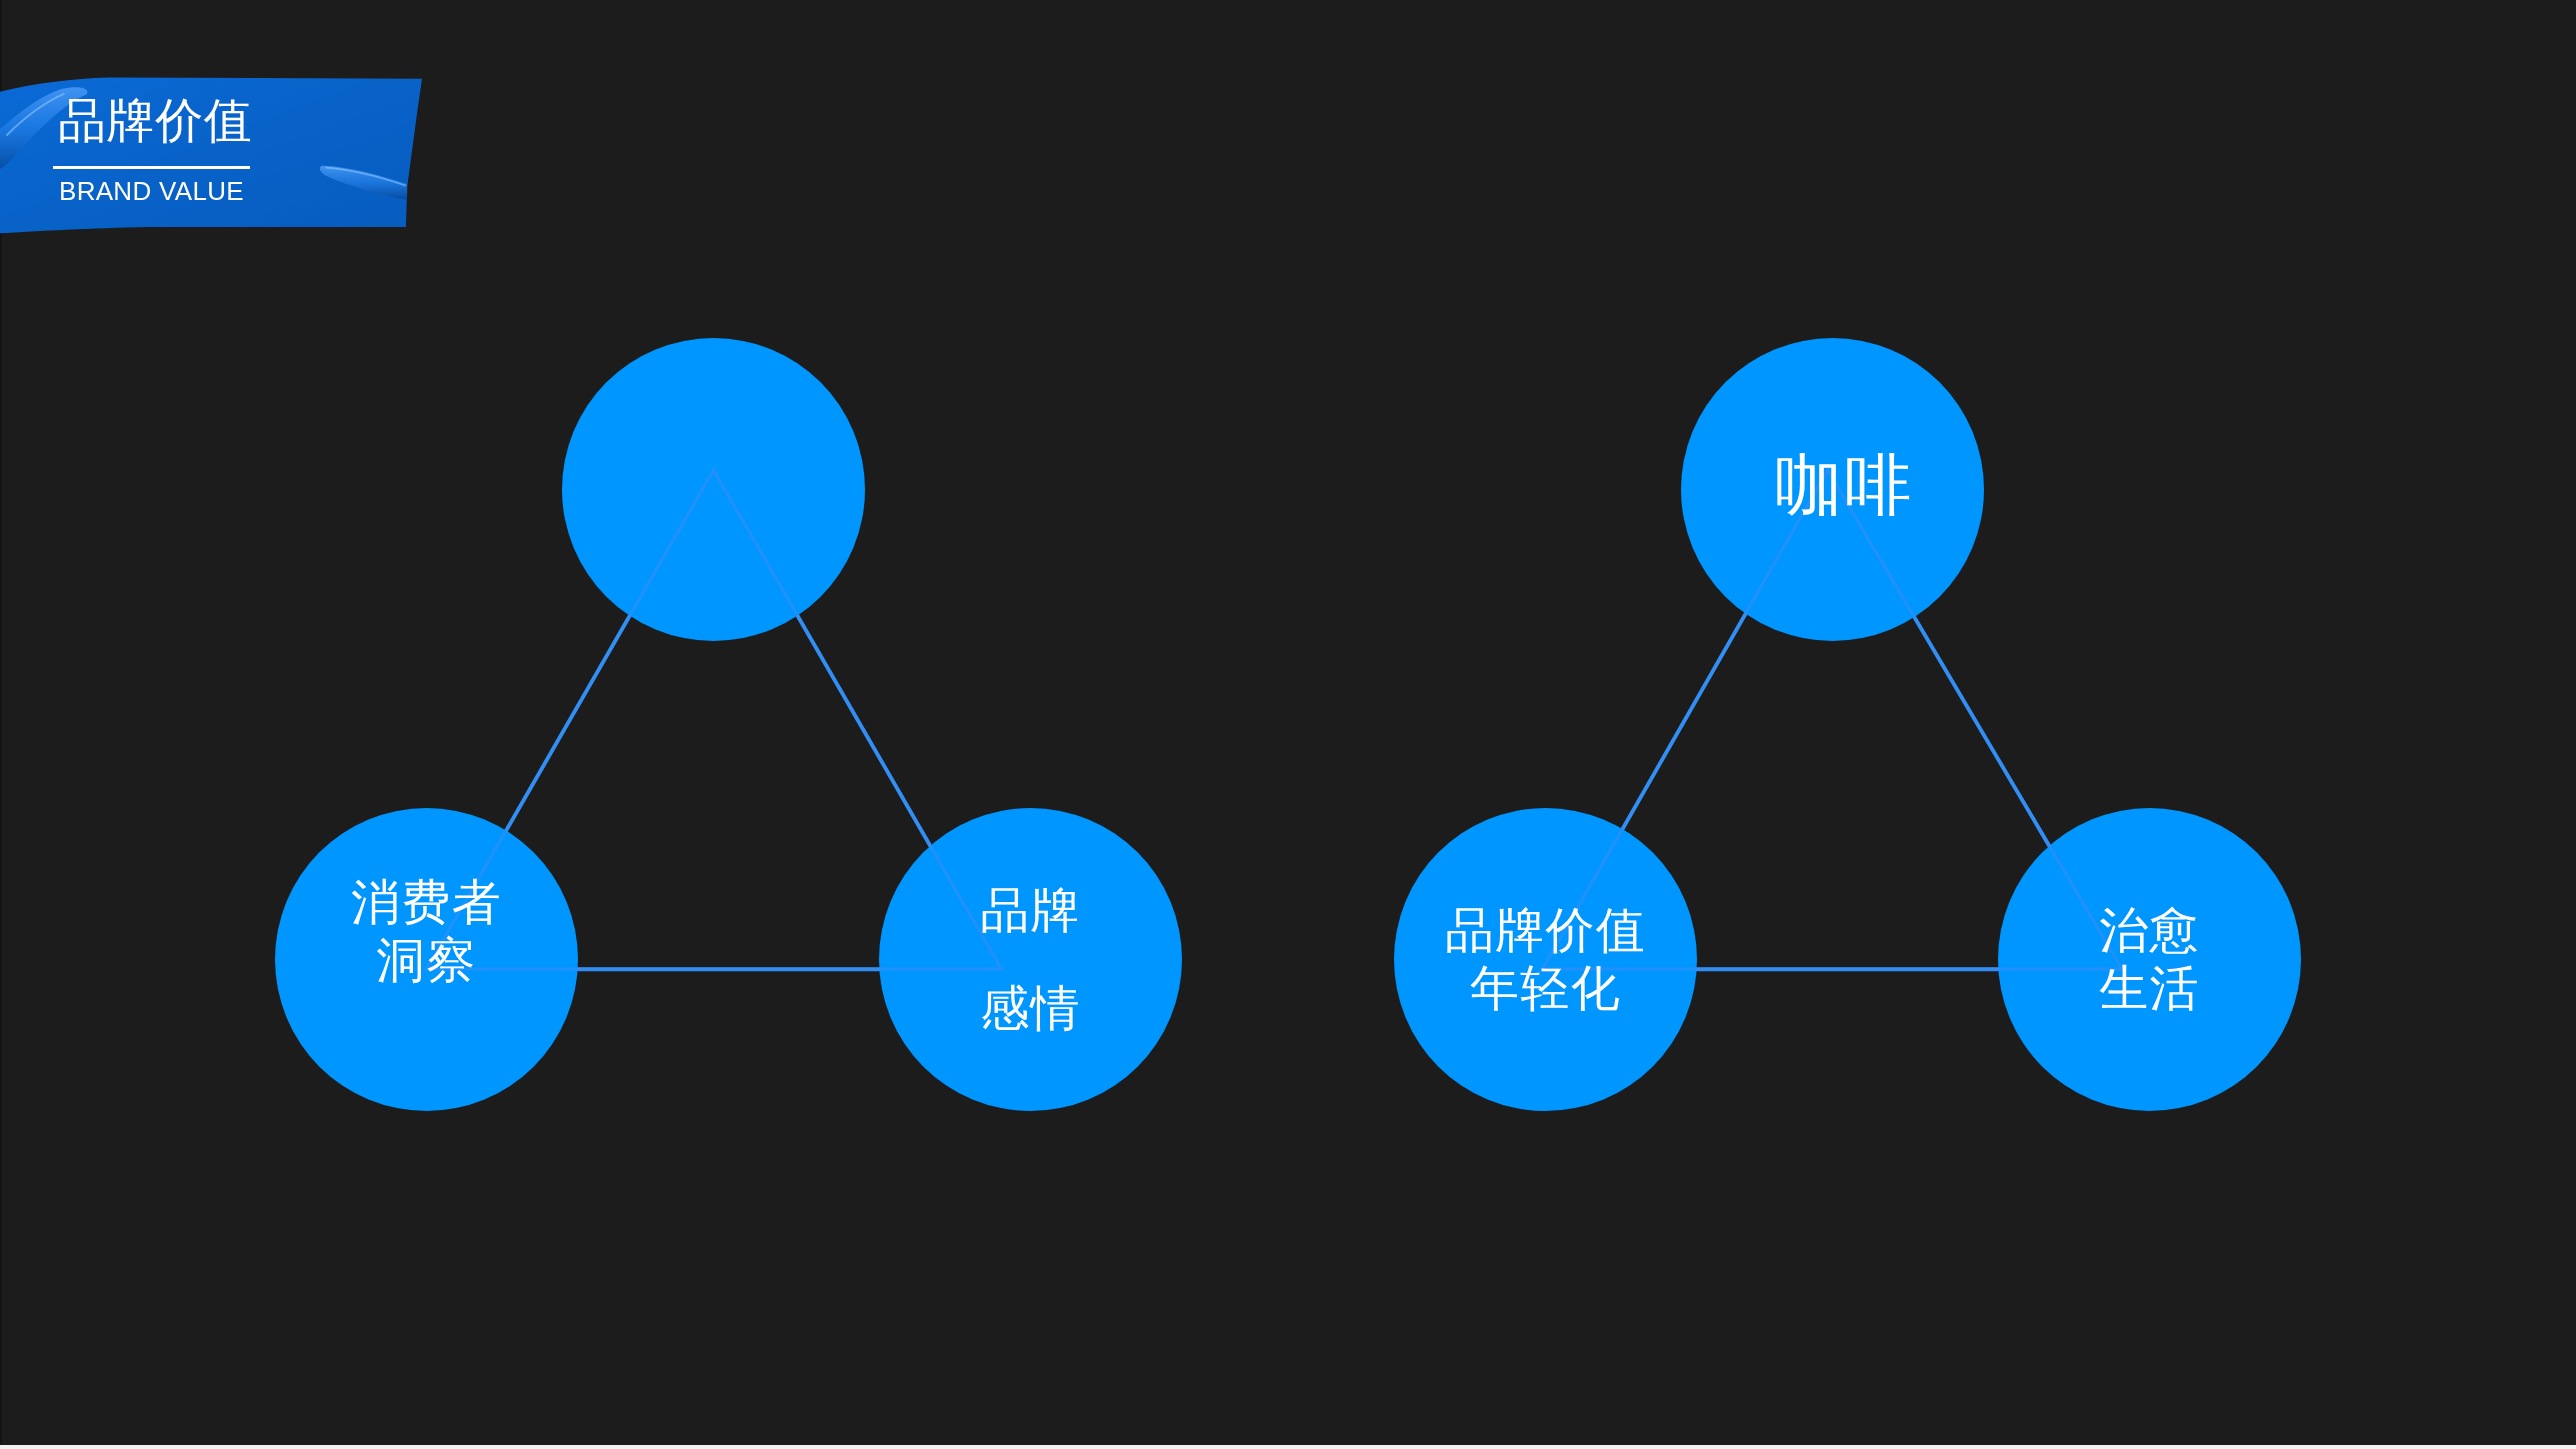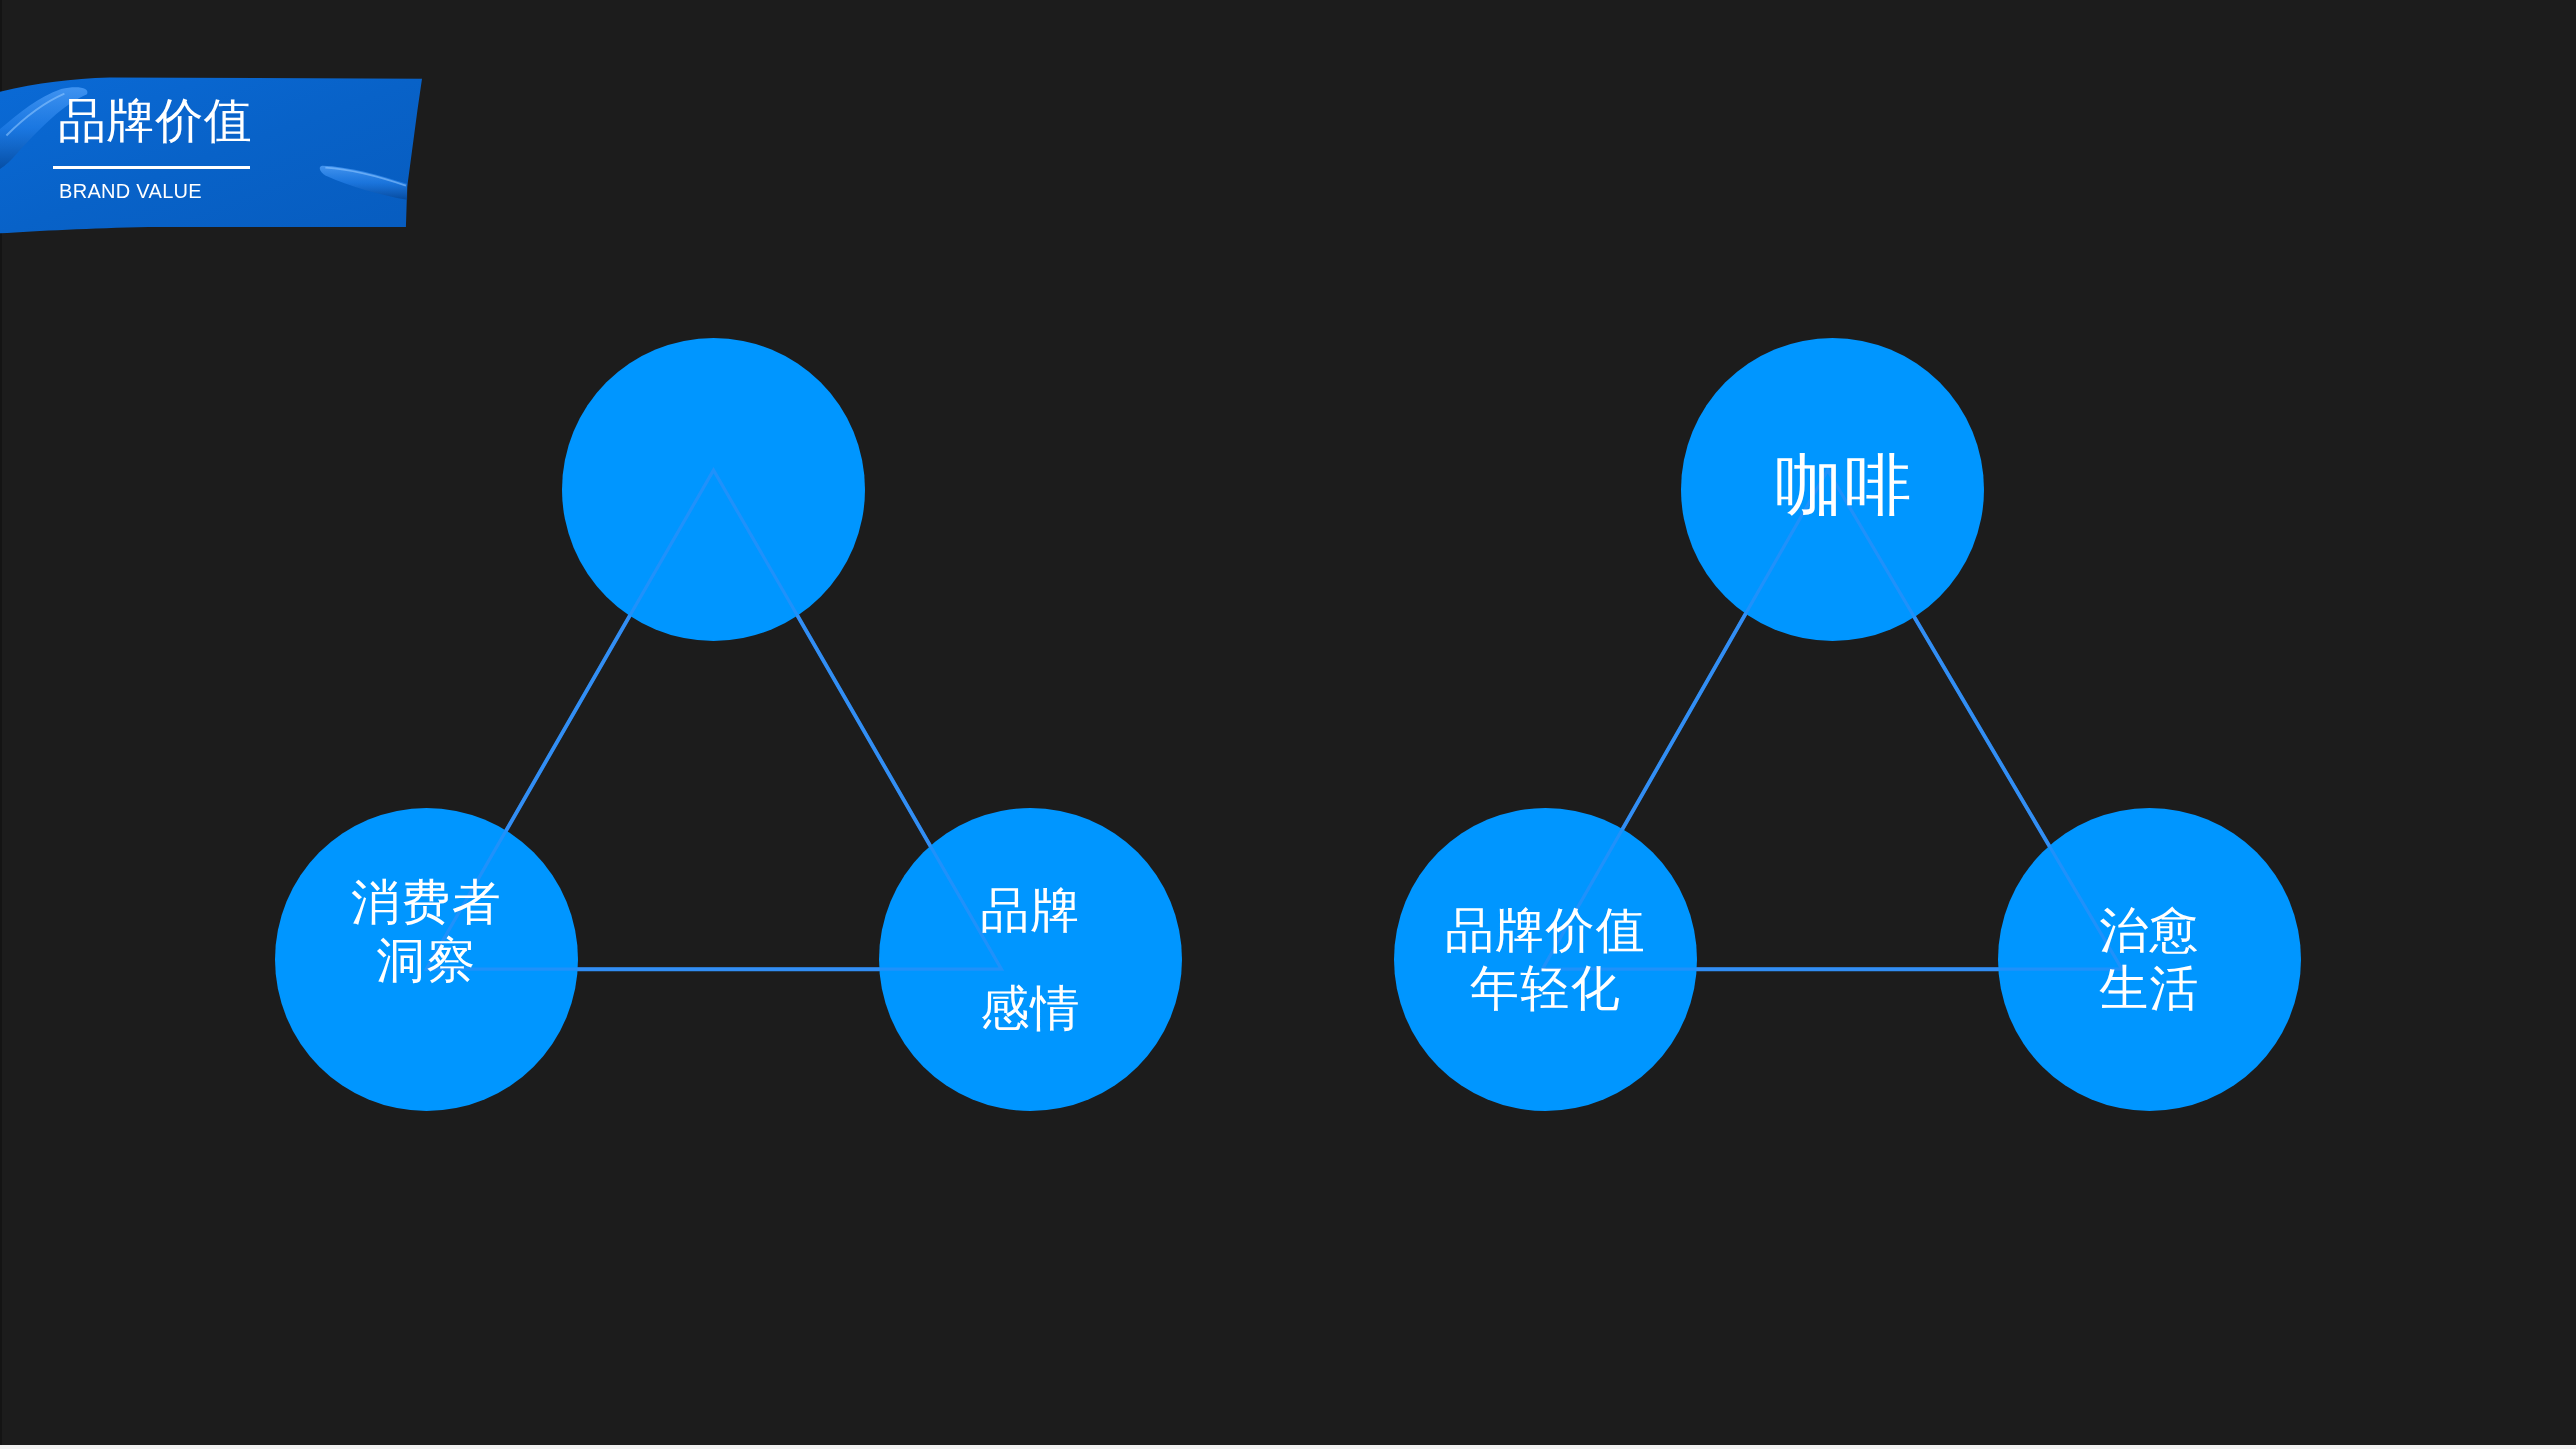--- a/index.html
+++ b/index.html
@@ -56,21 +56,21 @@
       top: 166px;
       width: 197px;
       height: 2.6px;
       background: #ffffff;
     }
     .ribbon-subtitle {
       position: absolute;
       left: 59px;
       top: 176px;
       font-family: "Liberation Sans", sans-serif;
-      font-size: 20px;
+      font-size: 26px;
       color: #ffffff;
       line-height: 31px;
       white-space: nowrap;
       letter-spacing: 0.3px;
     }
     
     .lines-svg {
       position: absolute;
       left: 0;
       top: 0;

